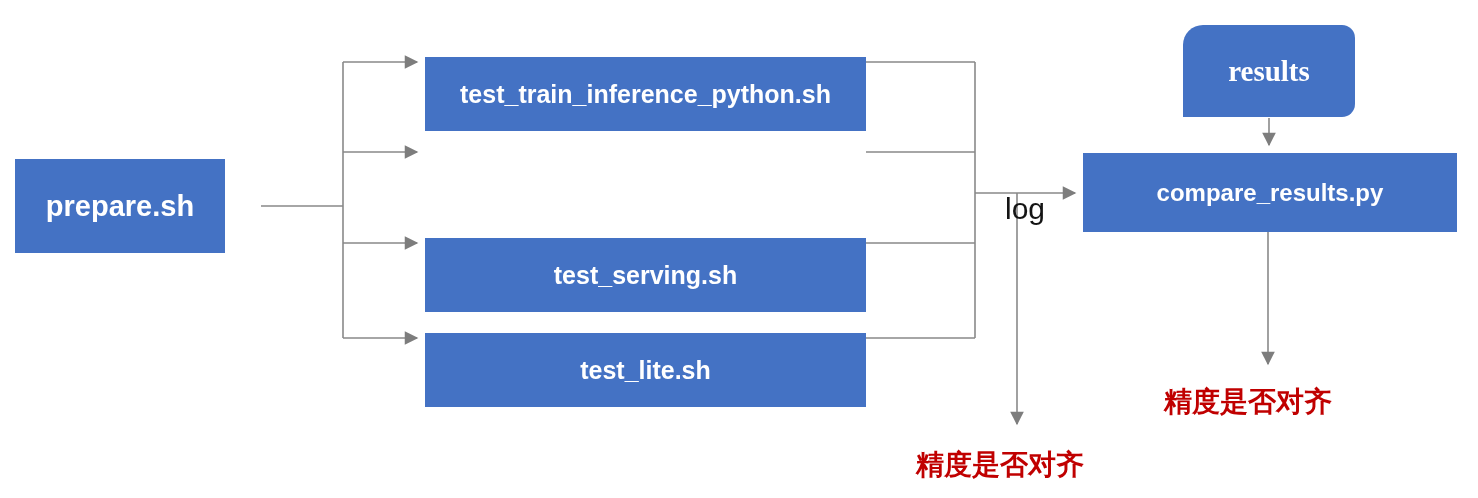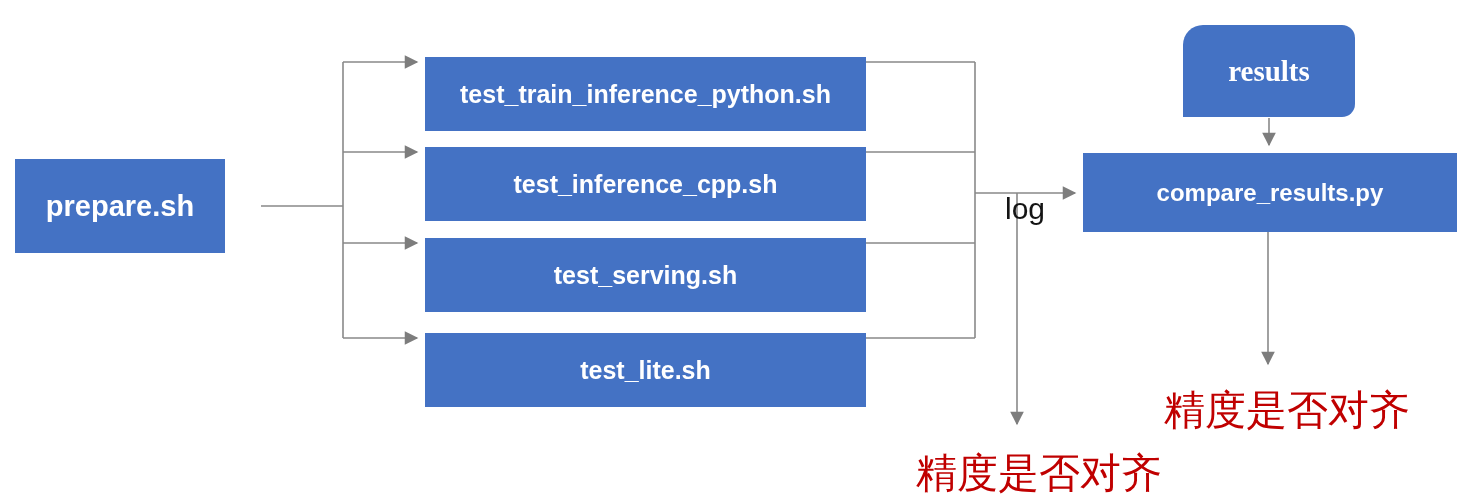--- a/index.html
+++ b/index.html
@@ -40,21 +40,21 @@
     font-family:Liberation Serif, serif;
   }
   .node-compare{left:1083px;top:153px;width:374px;height:79px;font-size:24px;}
   .edge-label-log{
     position:absolute;left:975px;top:148px;width:100px;
     text-align:center;
     font-size:30px;color:var(--edge-label-text);margin-top:44px;
   }
   .annotation{
     position:absolute;
-    font-size:41px;font-weight:normal;
+    font-size:28px;font-weight:bold;
     color:var(--annotation-text);
     white-space:nowrap;
   }
   .annotation-function{left:916px;top:446px;}
   .annotation-precision{left:1164px;top:383px;}
 </style>
 </head>
 <body>
 
 <div class="canvas">
@@ -81,21 +81,20 @@
       <path d="M1017 193 V424" marker-end="url(#arrow)"></path>
       <path d="M1269 118 V145" marker-end="url(#arrow)"></path>
       <path d="M1268 232 V364" marker-end="url(#arrow)"></path>
     </g>
   </svg>
 
   <div class="node node-prepare">prepare.sh</div>
 
   <div class="node node-test node-test-1">test_train_inference_python.sh</div>
 
-  <div class="node node-test node-test-2">test_inference_cpp.sh</div>
 
   <div class="node node-test node-test-3">test_serving.sh</div>
 
   <div class="node node-test node-test-4">test_lite.sh</div>
 
   <div class="node node-results">results</div>
 
   <div class="node node-compare">compare_results.py</div>
 
   <div class="edge-label-log">log</div>

